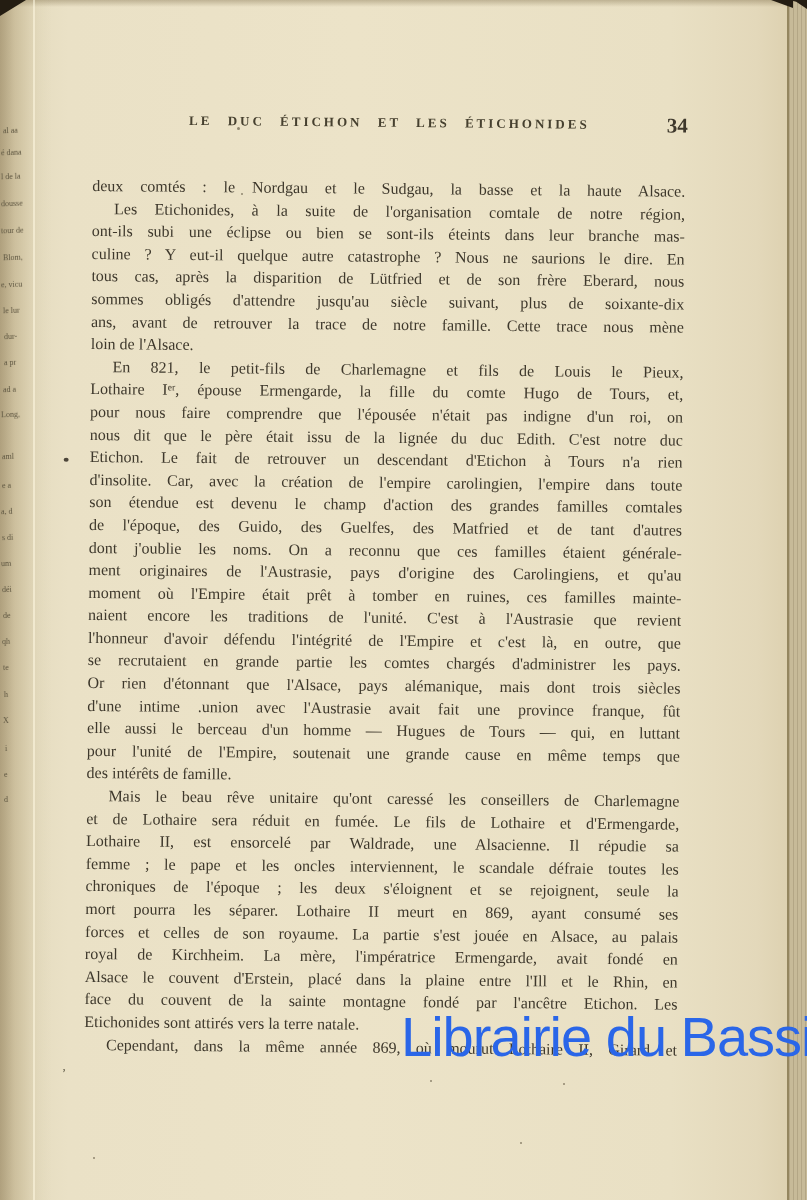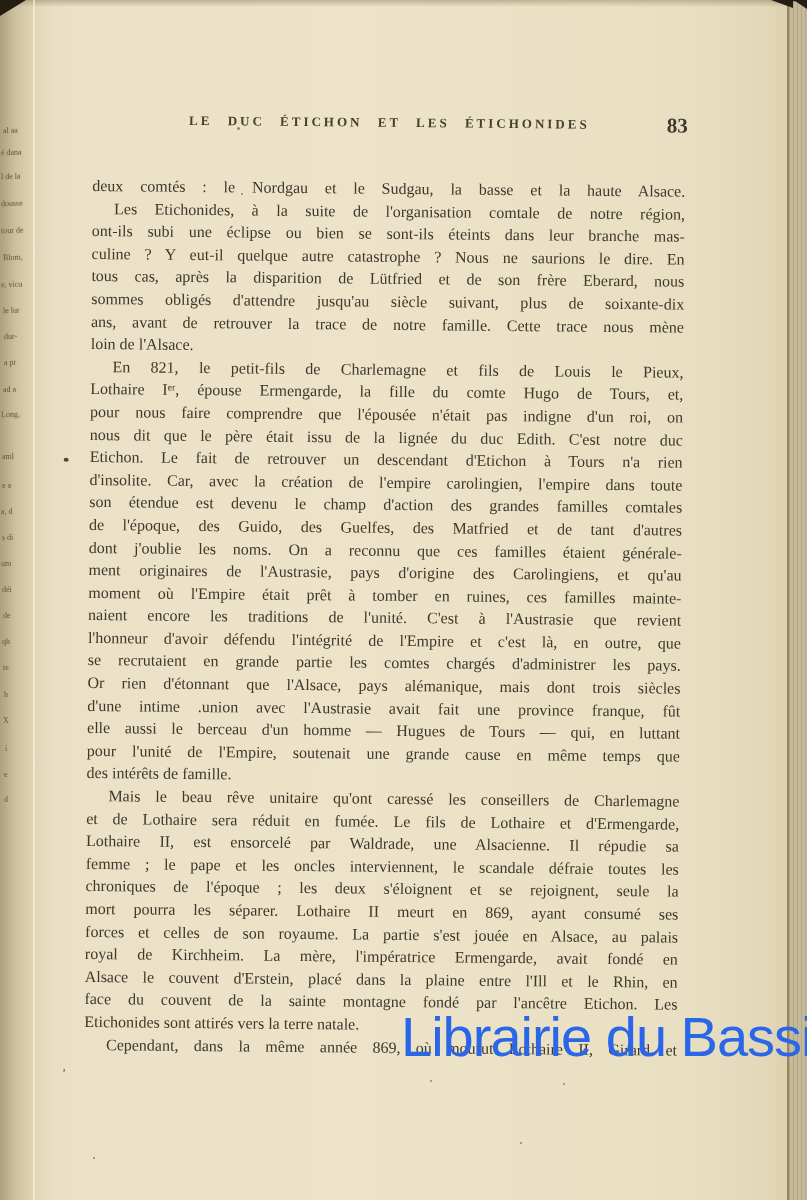--- a/index.html
+++ b/index.html
@@ -86,21 +86,21 @@
         <span class="frag" style="left: 3px; top: 690px;">h</span>
         <span class="frag" style="left: 2px; top: 716px;">X</span>
         <span class="frag" style="left: 4px; top: 744px;">i</span>
         <span class="frag" style="left: 3px; top: 770px;">e</span>
         <span class="frag" style="left: 3px; top: 795px;">d</span>
       </div>
 
     <div id="scan-content">
       <div id="running-header">
         <div id="header-title">LE DUC ÉTICHON ET LES ÉTICHONIDES</div>
-        <div id="page-number">83</div>
+        <div id="page-number">34</div>
       </div>
       <div id="body-text">
           <div class="line">deux comtés : le Nordgau et le Sudgau, la basse et la haute Alsace.</div>
           <div class="line indent">Les Etichonides, à la suite de l'organisation comtale de notre région,</div>
           <div class="line">ont-ils subi une éclipse ou bien se sont-ils éteints dans leur branche mas-</div>
           <div class="line">culine ? Y eut-il quelque autre catastrophe ? Nous ne saurions le dire. En</div>
           <div class="line">tous cas, après la disparition de Lütfried et de son frère Eberard, nous</div>
           <div class="line">sommes obligés d'attendre jusqu'au siècle suivant, plus de soixante-dix</div>
           <div class="line">ans, avant de retrouver la trace de notre famille. Cette trace nous mène</div>
           <div class="line flush">loin de l'Alsace.</div>

